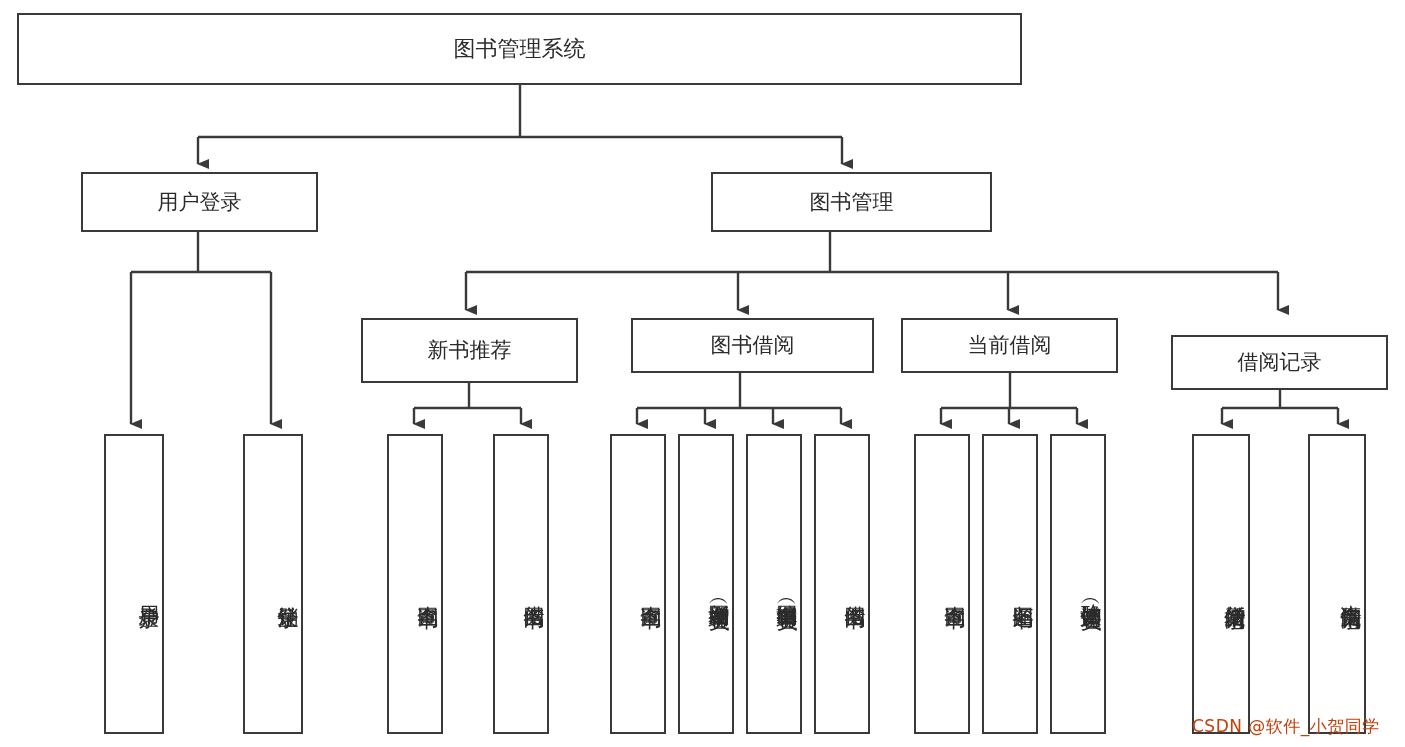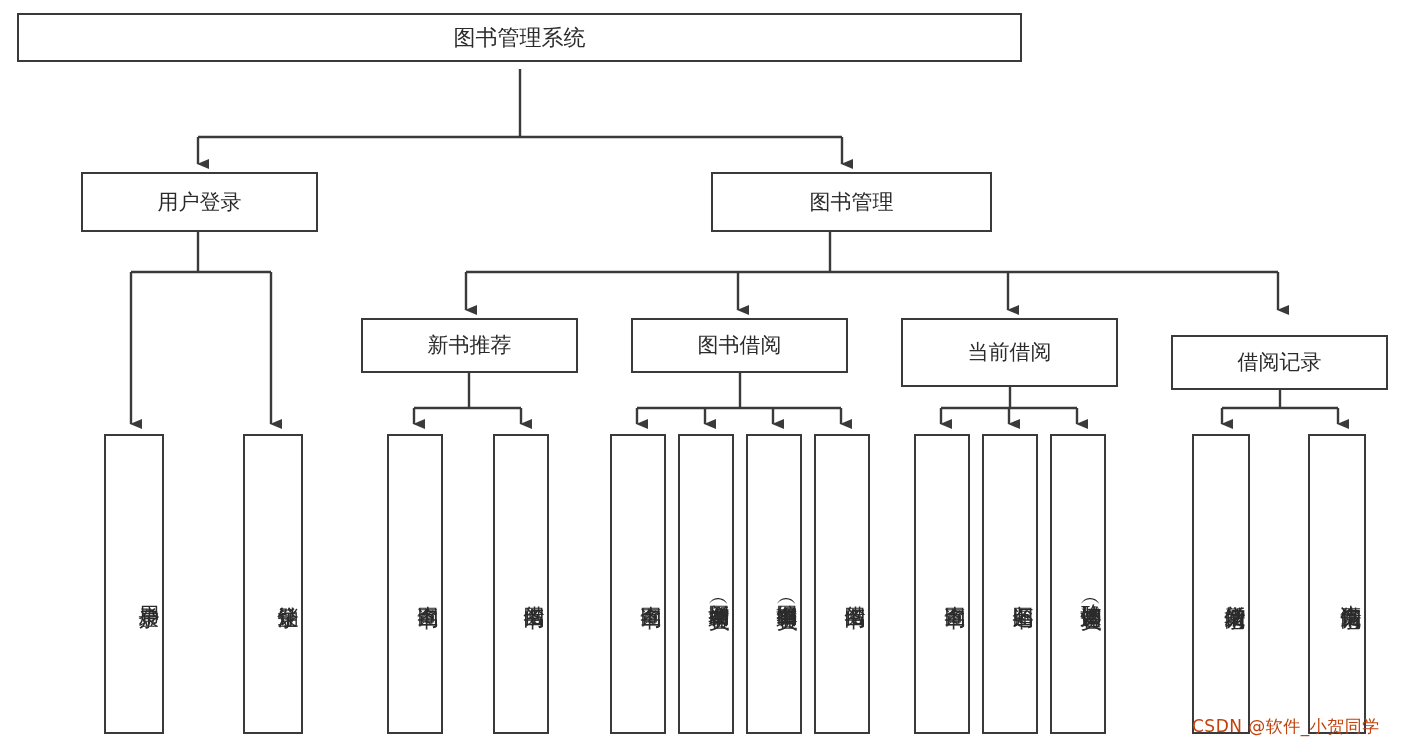--- a/index.html
+++ b/index.html
@@ -117,38 +117,38 @@
       <path d="M 1009 408 L 1009 424" marker-end="url(#arw)"></path>
       <path d="M 1077 408 L 1077 424" marker-end="url(#arw)"></path>
 
       <path d="M 1280 373 L 1280 408"></path>
       <path d="M 1222 408 L 1338 408"></path>
       <path d="M 1222 408 L 1222 424" marker-end="url(#arw)"></path>
       <path d="M 1338 408 L 1338 424" marker-end="url(#arw)"></path>
     </g>
   </svg>
 
-  <div class="node root" style="left:17px; top:13px; width:1005px; height:49px;">
+  <div class="node root" style="left:17px; top:13px; width:1005px; height:72px;">
     <span class="lbl">图书管理系统</span>
   </div>
 
   <div class="node h" style="left:81px; top:172px; width:237px; height:60px;">
     <span class="lbl">用户登录</span>
   </div>
   <div class="node h" style="left:711px; top:172px; width:281px; height:60px;">
     <span class="lbl">图书管理</span>
   </div>
 
-  <div class="node h" style="left:361px; top:318px; width:217px; height:55px;">
+  <div class="node h" style="left:361px; top:318px; width:217px; height:65px;">
     <span class="lbl">新书推荐</span>
   </div>
-  <div class="node h" style="left:631px; top:318px; width:217px; height:55px;">
+  <div class="node h" style="left:631px; top:318px; width:243px; height:55px;">
     <span class="lbl">图书借阅</span>
   </div>
-  <div class="node h" style="left:901px; top:318px; width:217px; height:69px;">
+  <div class="node h" style="left:901px; top:318px; width:217px; height:55px;">
     <span class="lbl">当前借阅</span>
   </div>
   <div class="node h" style="left:1171px; top:318px; width:217px; height:55px;margin-top:17px;">
     <span class="lbl">借阅记录</span>
   </div>
 
   <div class="node v" style="left:104px; top:434px; width:60px; height:300px;">
     <span class="lbl">用户登录</span>
   </div>
   <div class="node v" style="left:243px; top:434px; width:60px; height:300px;">

